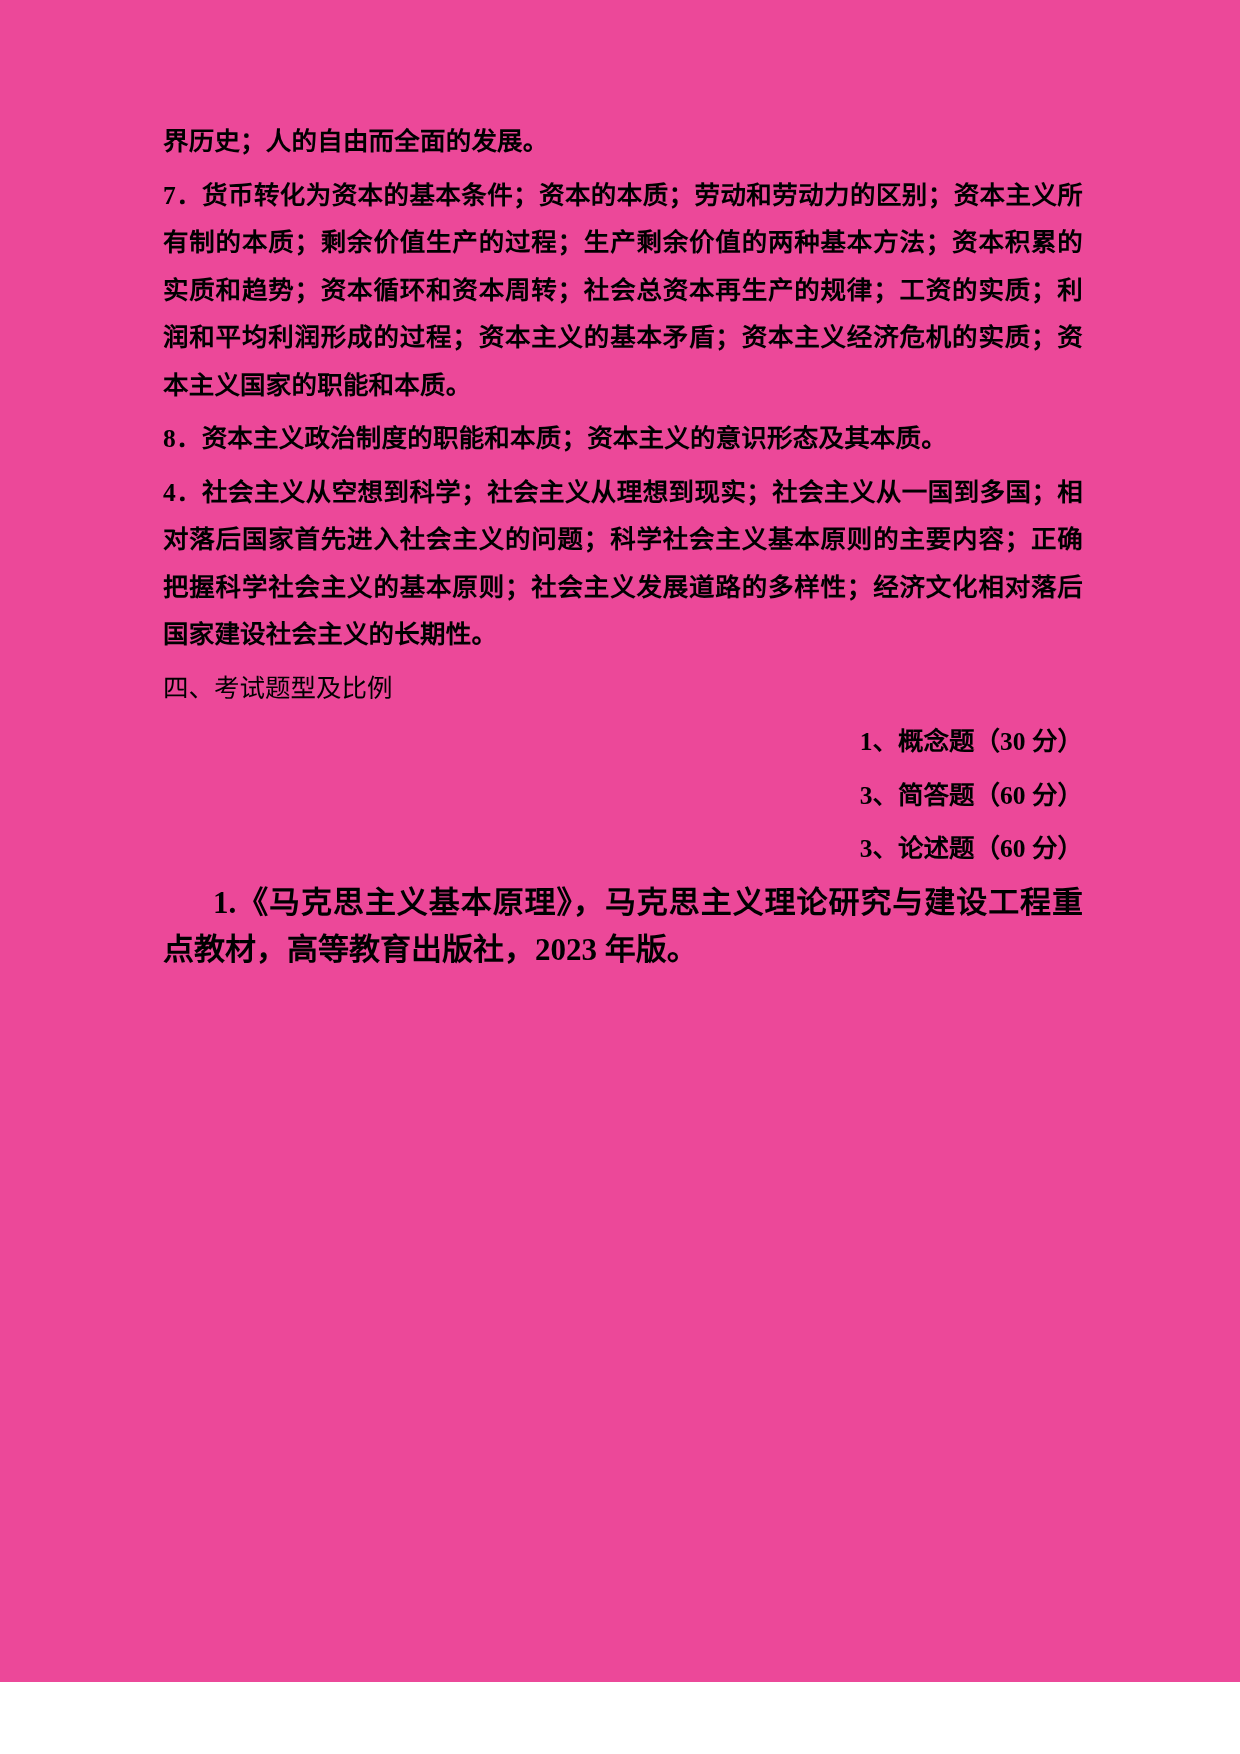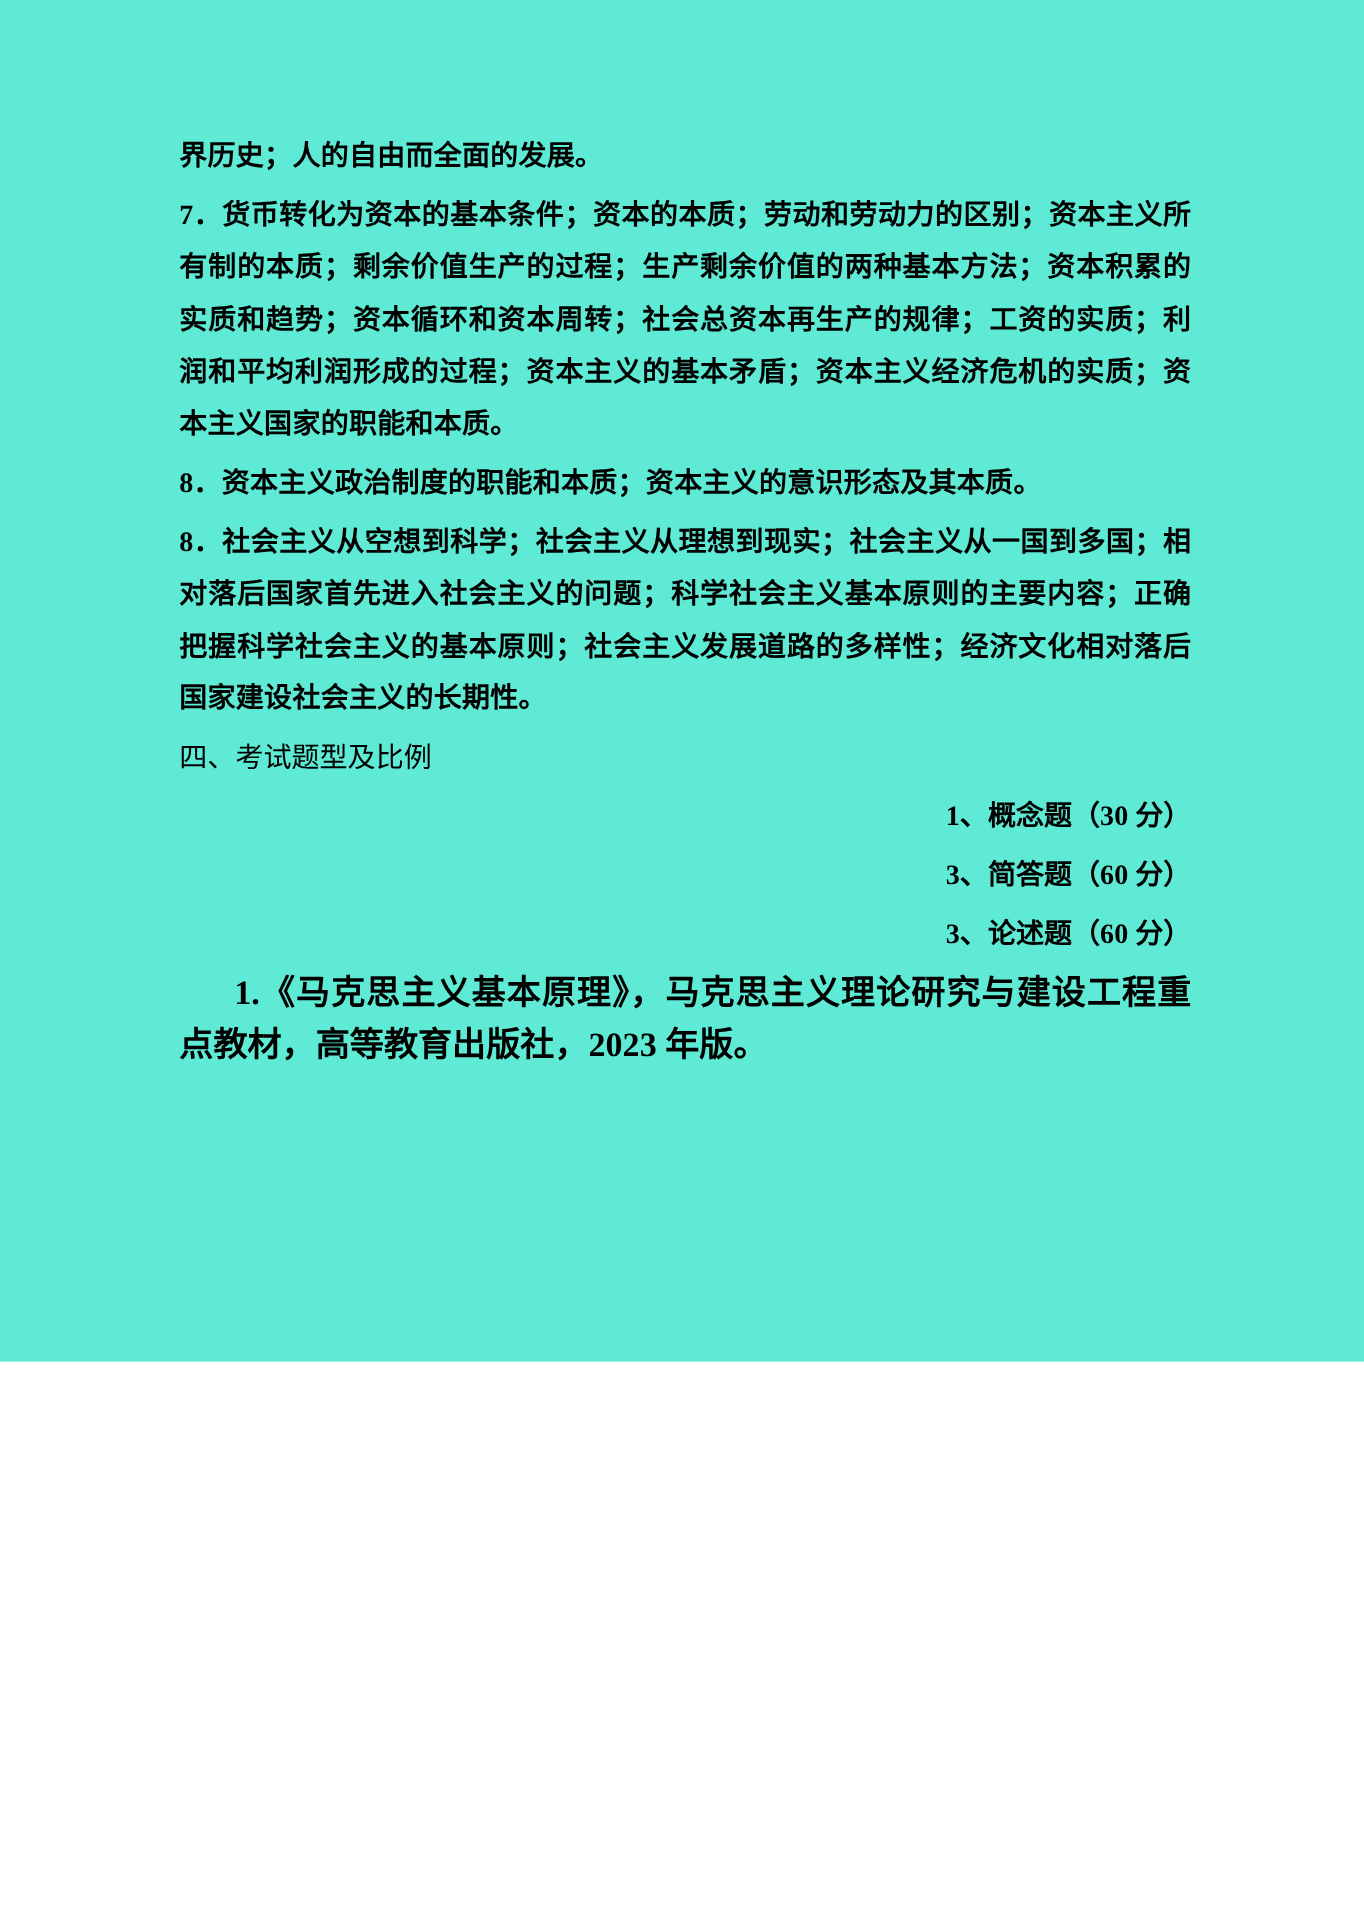--- a/index.html
+++ b/index.html
@@ -8,23 +8,23 @@
     padding: 0;
     background: #ffffff;
   }
   body {
     font-family: "Liberation Serif", "DejaVu Serif", serif;
     color: #000000;
   }
   .page {
     position: relative;
     width: 1240px;
-    height: 1238px;
+    height: 1682px;
     margin: 0 auto;
-    background: #5eead4;
+    background: #ec4899;
     box-sizing: border-box;
     overflow: hidden;
   }
   .content {
     position: absolute;
     left: 163px;
     top: 118px;
     width: 920px;
   }
   
@@ -80,21 +80,21 @@
   <div class="content">
 
     <p class="para cont">界历史；人的自由而全面的发展。</p>
 
 
     <p class="para">7．货币转化为资本的基本条件；资本的本质；劳动和劳动力的区别；资本主义所有制的本质；剩余价值生产的过程；生产剩余价值的两种基本方法；资本积累的实质和趋势；资本循环和资本周转；社会总资本再生产的规律；工资的实质；利润和平均利润形成的过程；资本主义的基本矛盾；资本主义经济危机的实质；资本主义国家的职能和本质。</p>
 
     <p class="para">8．资本主义政治制度的职能和本质；资本主义的意识形态及其本质。</p>
 
 
-    <p class="para">8．社会主义从空想到科学；社会主义从理想到现实；社会主义从一国到多国；相对落后国家首先进入社会主义的问题；科学社会主义基本原则的主要内容；正确把握科学社会主义的基本原则；社会主义发展道路的多样性；经济文化相对落后国家建设社会主义的长期性。</p>
+    <p class="para">4．社会主义从空想到科学；社会主义从理想到现实；社会主义从一国到多国；相对落后国家首先进入社会主义的问题；科学社会主义基本原则的主要内容；正确把握科学社会主义的基本原则；社会主义发展道路的多样性；经济文化相对落后国家建设社会主义的长期性。</p>
 
 
     <h2 class="heading">四、考试题型及比例</h2>
 
     <p class="subitem">1、概念题（30 分）</p>
 
     <p class="subitem">3、简答题（60 分）</p>
 
     <p class="subitem">3、论述题（60 分）</p>
 

